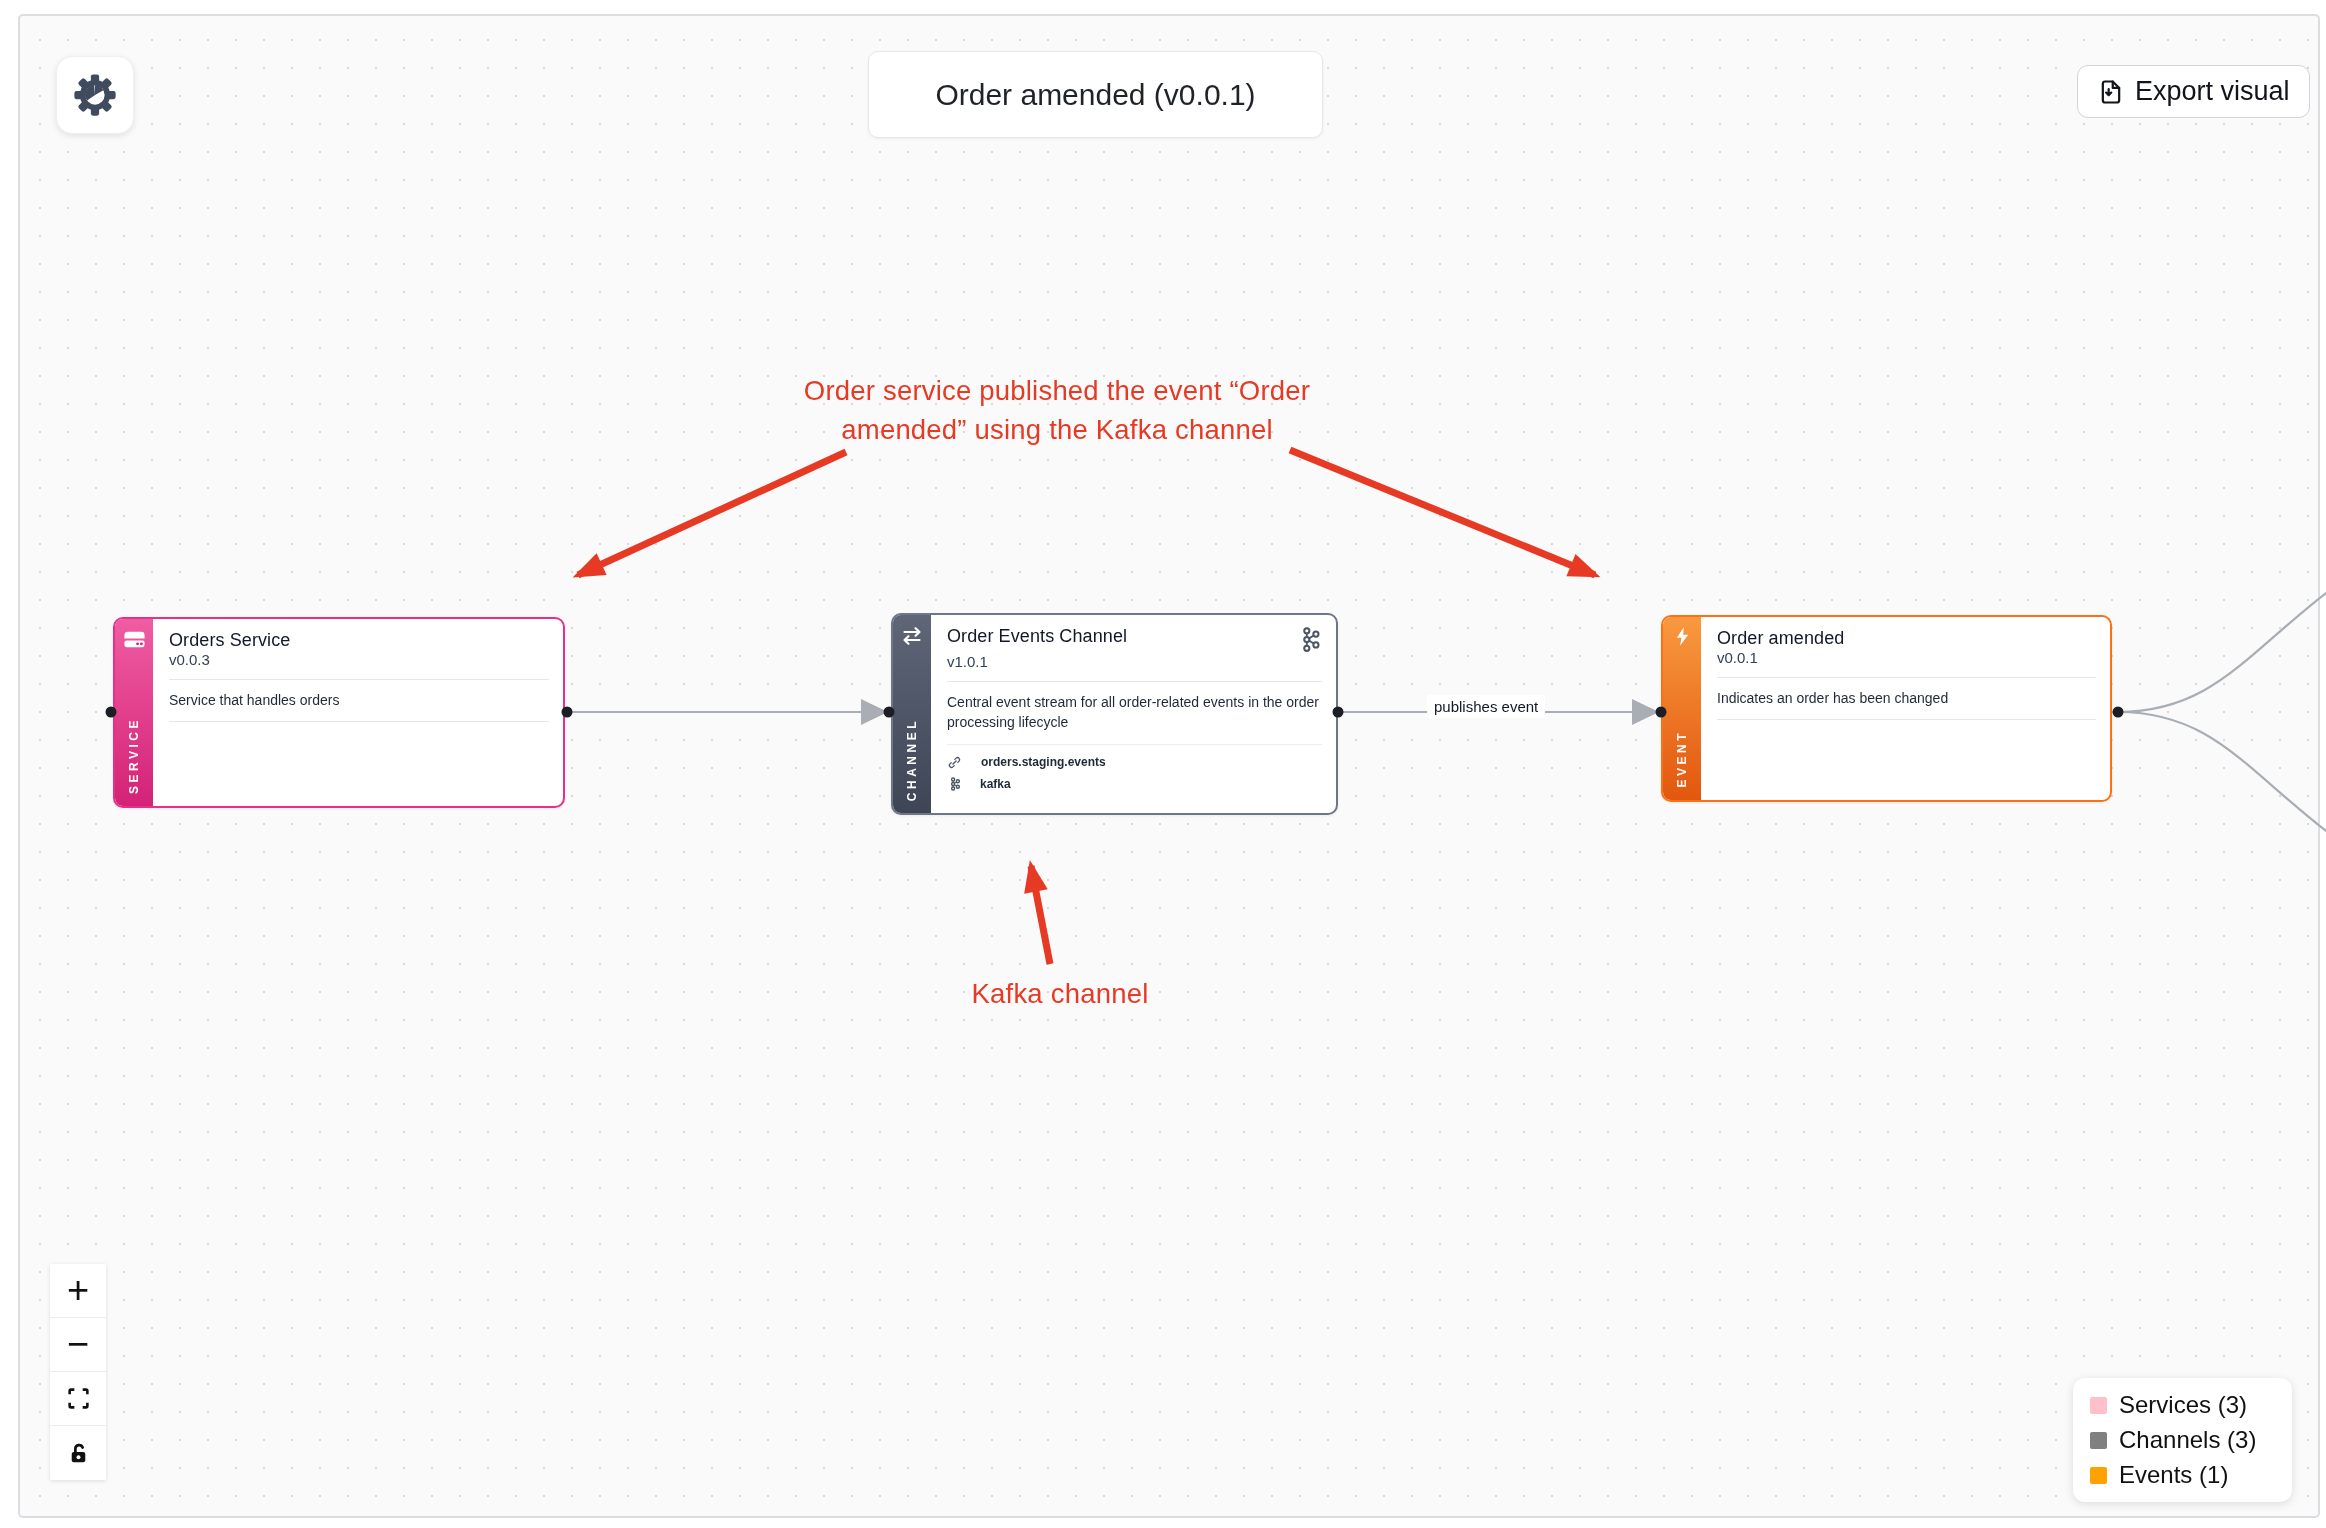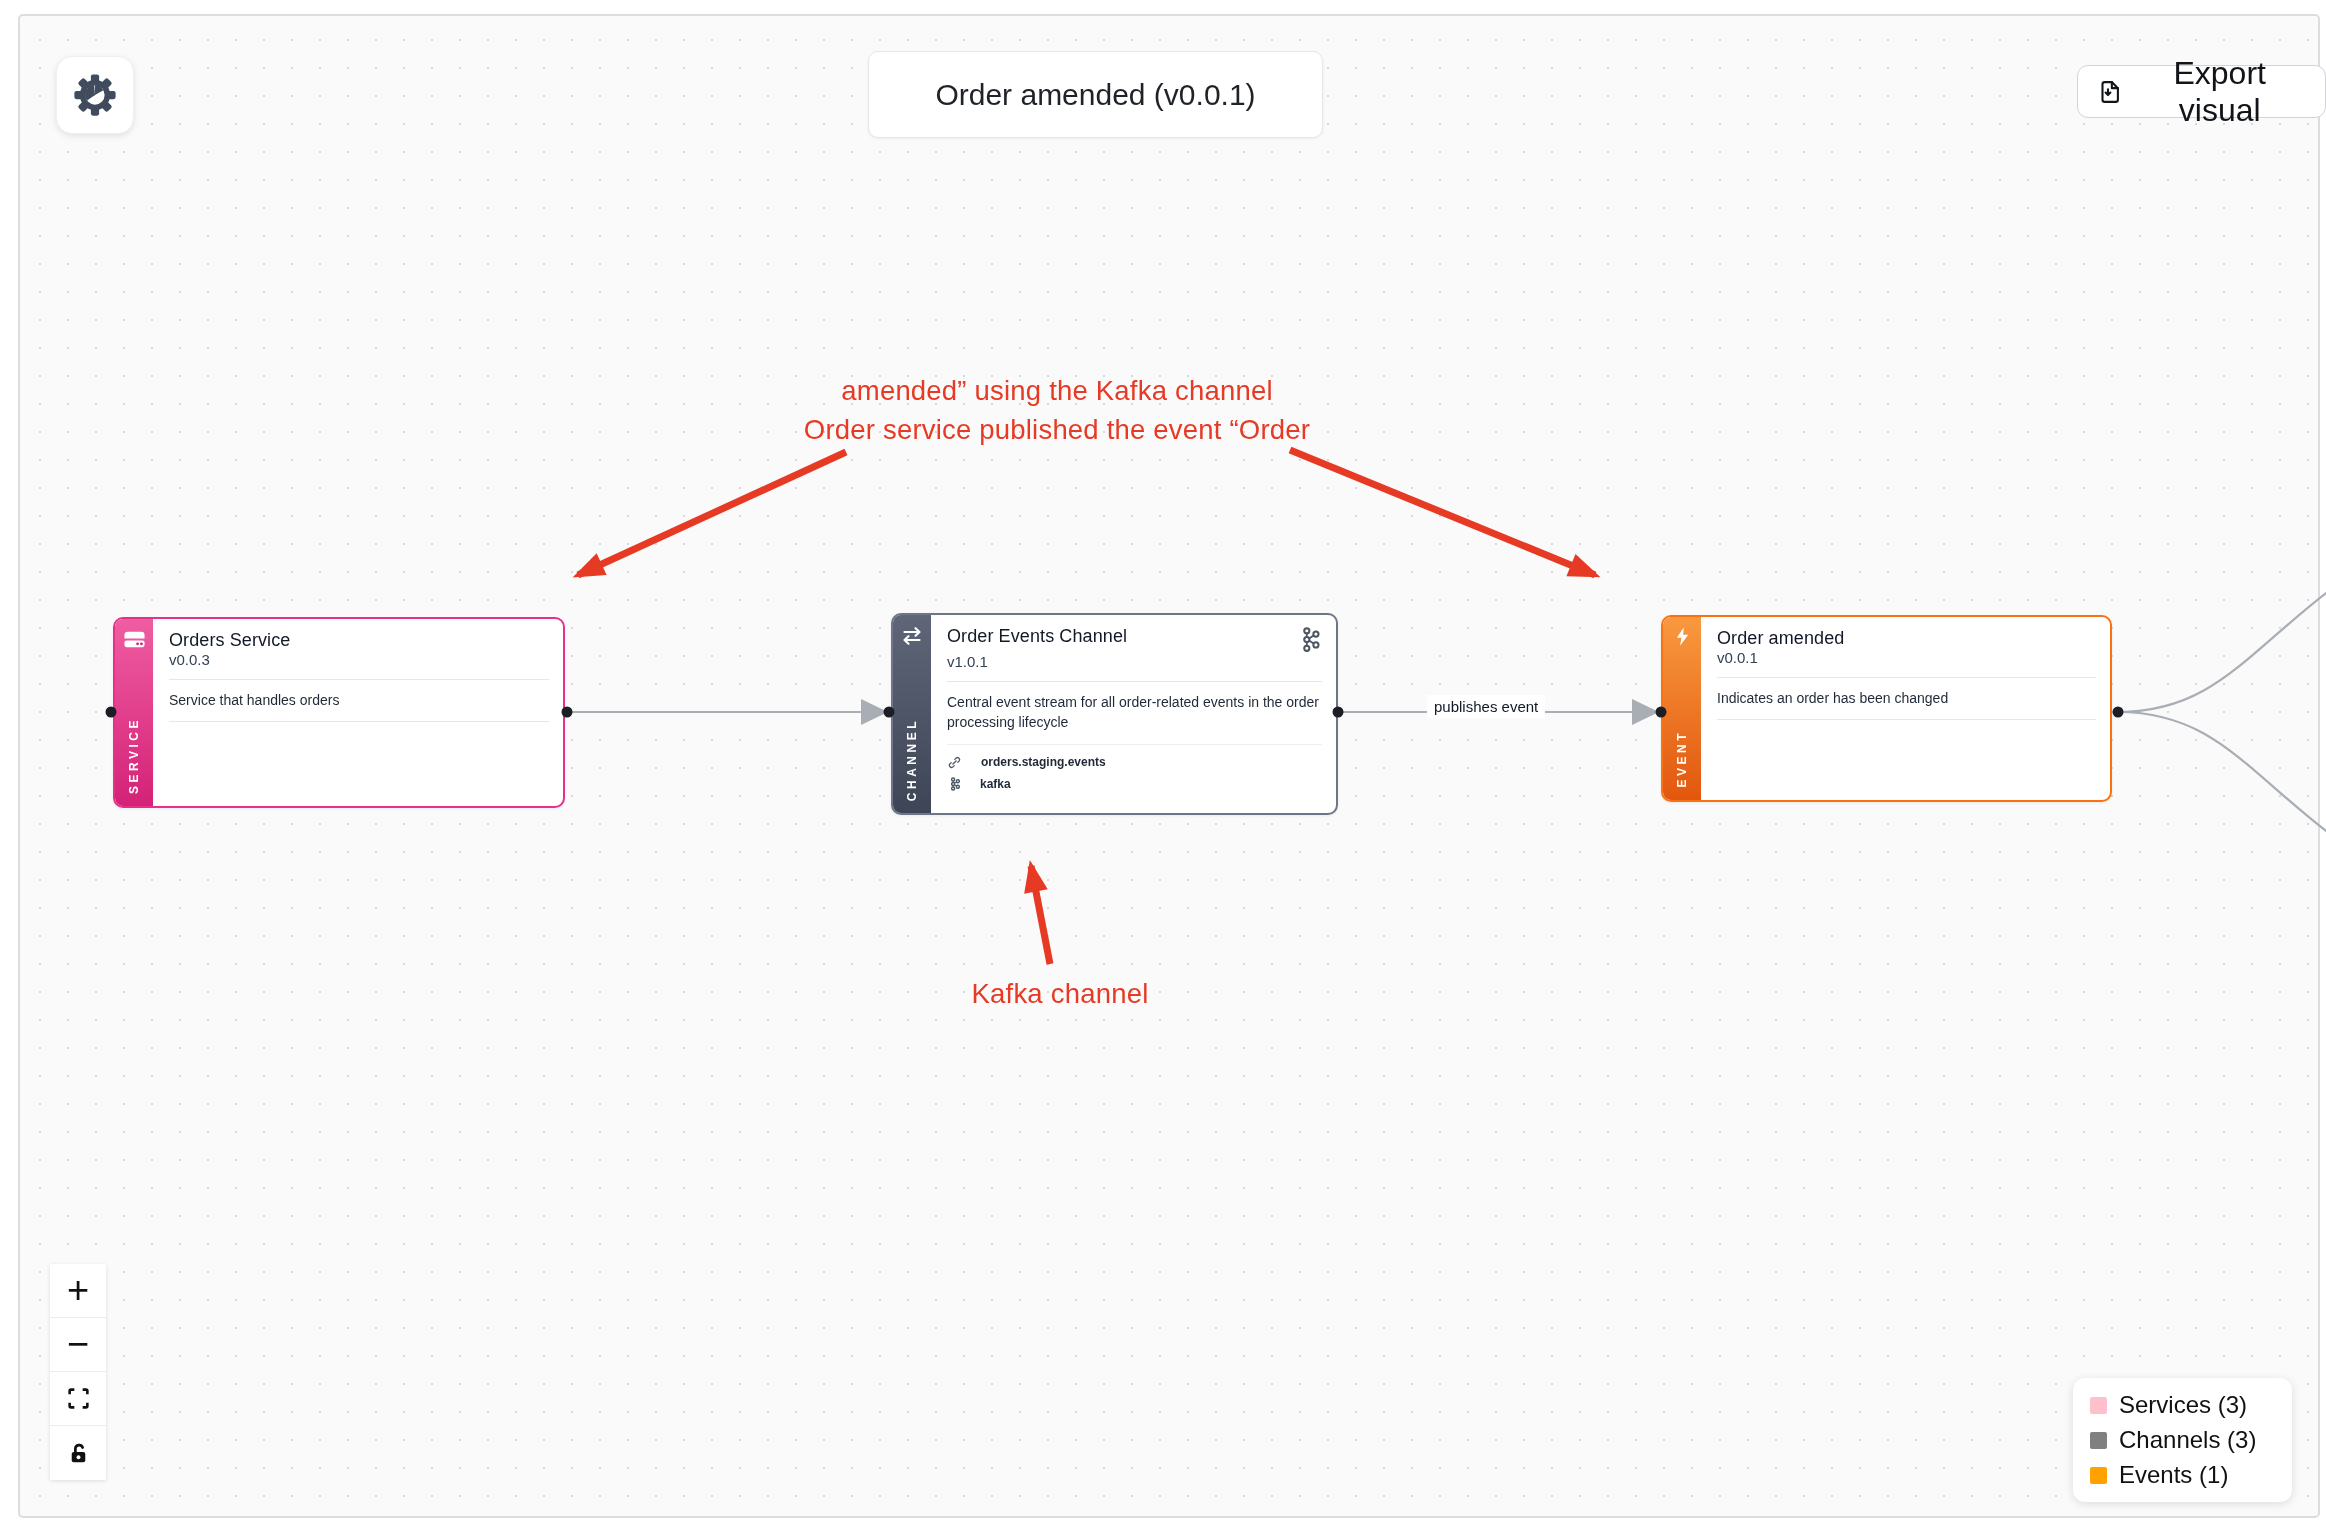--- a/index.html
+++ b/index.html
@@ -56,21 +56,21 @@
 
   
   .gear-btn { position:absolute; z-index:5; left:56px; top:56px; width:78px; height:78px;
     background:#fff; border:1px solid #f0f0f2; border-radius:16px; display:flex; align-items:center;
     justify-content:center; box-shadow:0 2px 6px rgba(0,0,0,.10); cursor:pointer; }
   .title-card { position:absolute; z-index:5; left:868px; top:51px; width:455px; height:87px;
     background:#fff; border:1px solid #e7e7ea; border-radius:10px; display:flex; align-items:center;
     justify-content:center; box-shadow:0 1px 3px rgba(0,0,0,.06); font-size:30px; color:#1f2328; }
   .export-btn { position:absolute; z-index:5; left:2077px; top:65px; height:53px;
     display:flex; align-items:center; gap:10px; padding:16px 19px; background:#fff;
-    border:1.5px solid #d4d4d8; border-radius:11px; font-size:32px; color:#111418; cursor:pointer; }
+    border:1.5px solid #d4d4d8; border-radius:11px; font-size:27px; color:#111418; cursor:pointer; }
 
   .controls { position:absolute; z-index:5; left:50px; top:1264px; width:56px;
     box-shadow:0 1px 4px rgba(0,0,0,.12); border-radius:2px; overflow:hidden; }
   .ctl-btn { width:56px; height:54px; background:#fff; border:none; border-bottom:1px solid #ededf0;
     display:flex; align-items:center; justify-content:center; font-size:38px; font-weight:400;
     color:#111; cursor:pointer; font-family:"Liberation Sans", sans-serif; }
   .ctl-btn:last-child { border-bottom:none; }
 
   .legend { position:absolute; z-index:5; left:2073px; top:1378px; width:219px; background:#fff;
     border-radius:12px; box-shadow:0 2px 10px rgba(0,0,0,.12); padding:13px 10px 13px 17px;
@@ -189,22 +189,22 @@
     <div class="nd-version">v0.0.1</div>
     <div class="nd-div"></div>
     <div class="nd-desc">Indicates an order has been changed</div>
     <div class="nd-div"></div>
   </div>
 </div>
 
 <div class="edge-label">publishes event</div>
 
 <div class="ann" id="ann-publish" style="color: rgb(230, 58, 36);">
+  <div>Order service published the event “Order</div>
   <div>amended” using the Kafka channel</div>
-  <div>Order service published the event “Order</div>
 </div>
 <div class="ann" id="ann-kafka" style="color: rgb(230, 58, 36);">Kafka channel</div>
 
 <svg id="overlay-layer" class="layer" viewBox="0 0 2326 1528">
   <defs>
     <marker id="redhead" markerUnits="userSpaceOnUse" markerWidth="36" markerHeight="30" refX="27" refY="14" orient="auto">
       <path d="M1 2 L33 14 L1 26 z" fill="#e63a24"></path>
     </marker>
   </defs>
   <g fill="#1b1e24">

